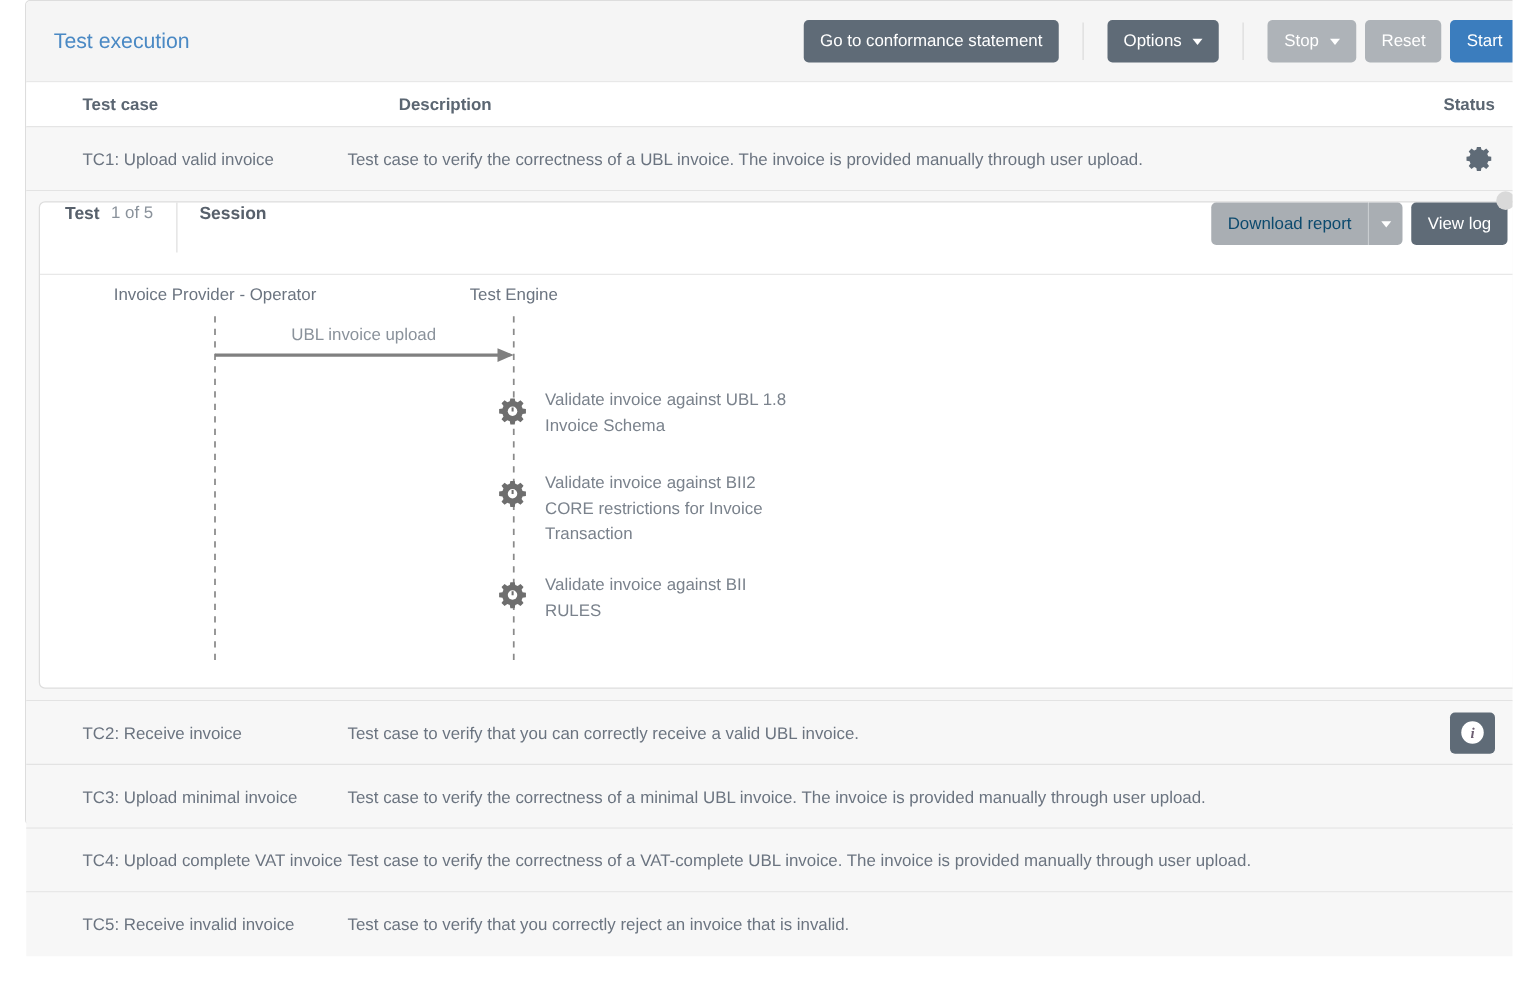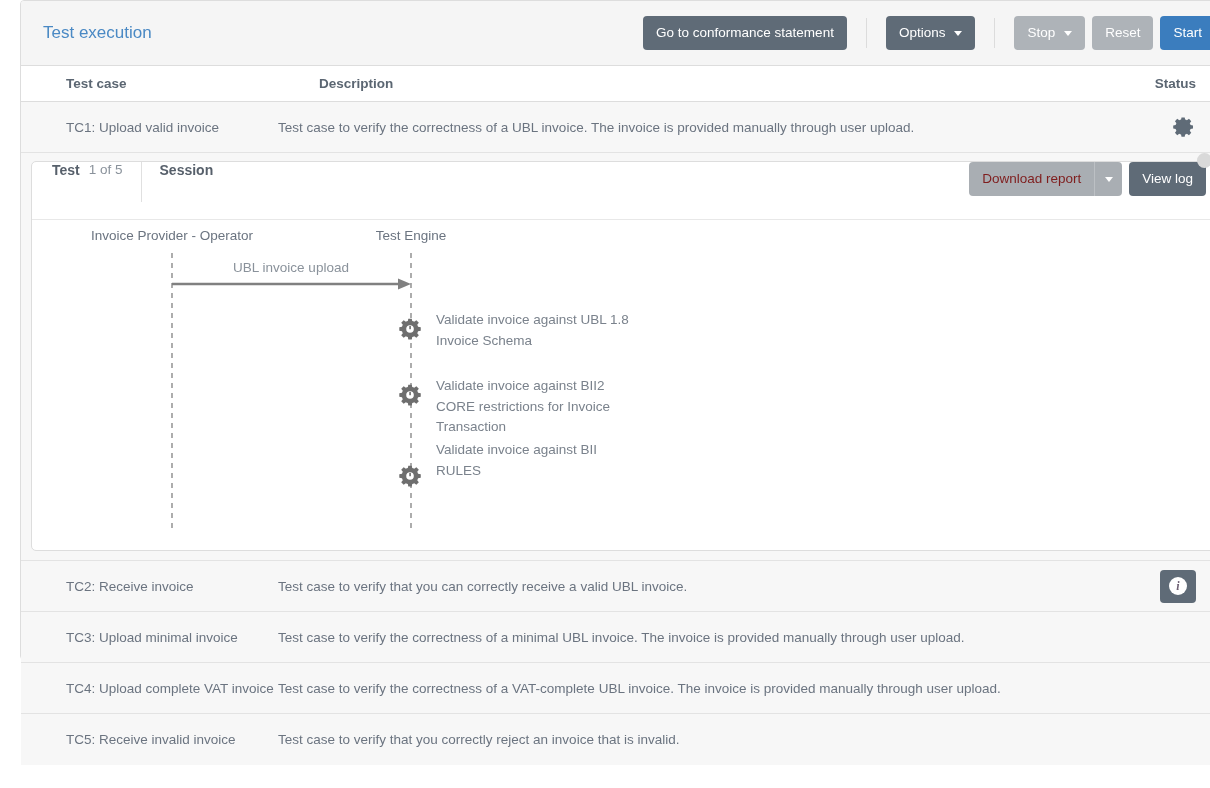--- a/index.html
+++ b/index.html
@@ -177,21 +177,21 @@
   }
   .exec-actions {
     margin-left: auto;
     display: flex;
     align-items: center;
     gap: 7px;
     position: relative;
   }
   .split-btn { display: flex; align-items: stretch; }
   .split-main {
-    background: #a9aeb3; color: #7f1d1d;
+    background: #a9aeb3; color: #0c4a6e;
     border-radius: 4px 0 0 4px;
     padding: 0 13px; height: 34px; line-height: 34px;
     font-size: 13.5px; border: none; cursor: pointer;
     border-right: 1px solid #bcc0c4;
   }
   .split-caret {
     background: #a9aeb3;
     border-radius: 0 4px 4px 0;
     width: 27px; height: 34px;
     display: inline-flex; align-items: center; justify-content: center;
@@ -344,21 +344,21 @@
         </div>
         <div class="step-text" style="left:404px;top:156px;">Validate invoice against BII2 CORE restrictions for Invoice Transaction</div>
 
         <div class="gear-node" style="left:366px;top:243px;">
           <svg width="26" height="26" viewBox="0 0 24 24" aria-hidden="true">
             <path fill="#6e6e6e" d="M21 13.6v-3.2l-2.5-.42a6.9 6.9 0 0 0-.74-1.79l1.48-2.06-2.26-2.26-2.06 1.48a6.9 6.9 0 0 0-1.79-.74L12.7 2.6H9.5l-.43 2.01c-.63.17-1.23.42-1.79.74L5.22 3.87 2.96 6.13l1.48 2.06c-.32.56-.57 1.16-.74 1.79L1.2 10.4v3.2l2.5.42c.17.63.42 1.23.74 1.79l-1.48 2.06 2.26 2.26 2.06-1.48c.56.32 1.16.57 1.79.74l.43 2.41h3.2l.43-2.41c.63-.17 1.23-.42 1.79-.74l2.06 1.48 2.26-2.26-1.48-2.06c.32-.56.57-1.16.74-1.79L21 13.6z"></path>
             <circle cx="11.1" cy="12" r="3.5" fill="#ffffff"></circle>
             <rect x="10.4" y="9.2" width="1.5" height="3" fill="#6e6e6e"></rect>
           </svg>
         </div>
-        <div class="step-text" style="left:404px;top:220px;">Validate invoice against BII RULES</div>
+        <div class="step-text" style="left:404px;top:238px;">Validate invoice against BII RULES</div>
 
       </div>
     </div>
   </div>
 
   <div class="tc-row">
     <div class="col-case">TC2: Receive invoice</div>
     <div class="col-desc">Test case to verify that you can correctly receive a valid UBL invoice.</div>
     <div class="col-stat">
       <button class="info-btn">

